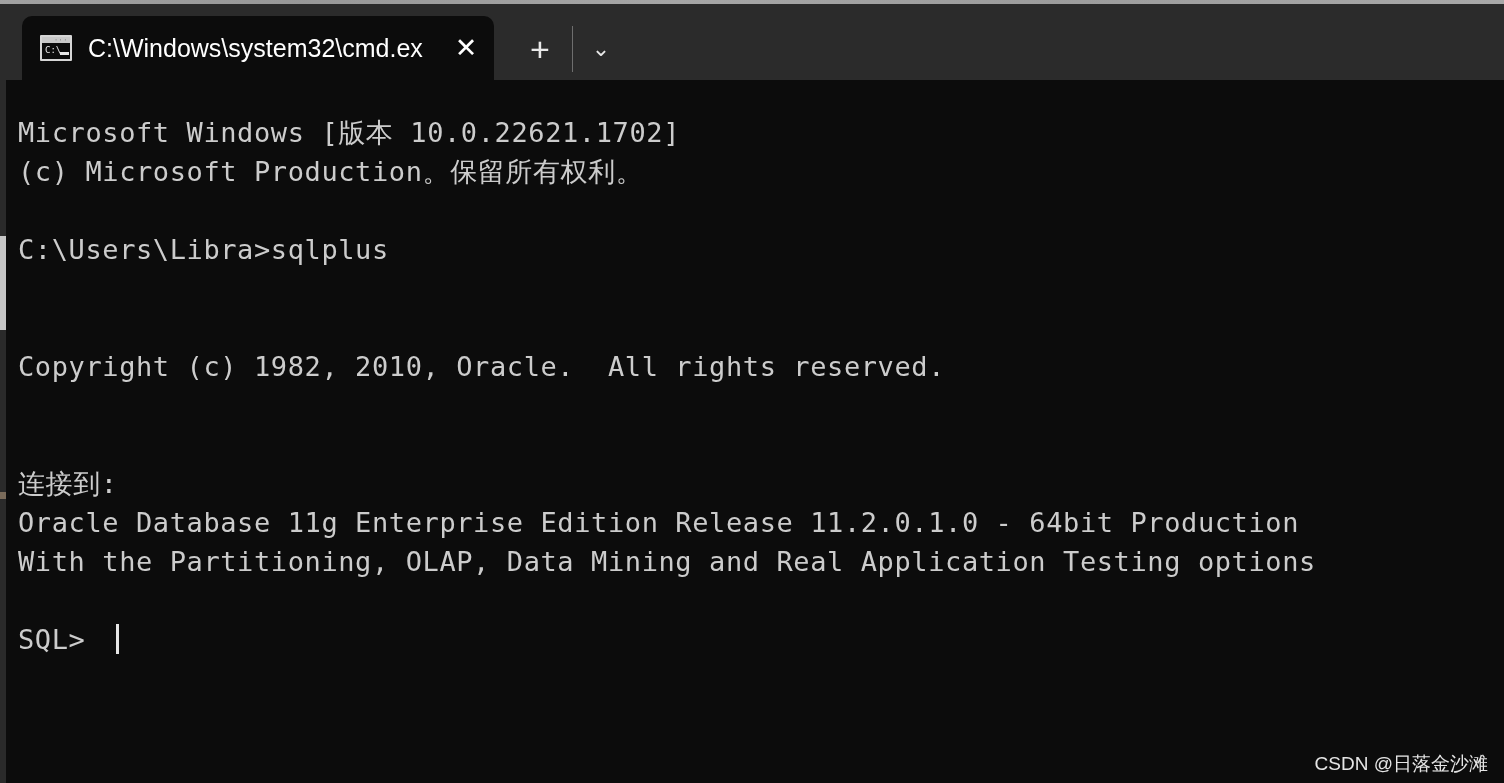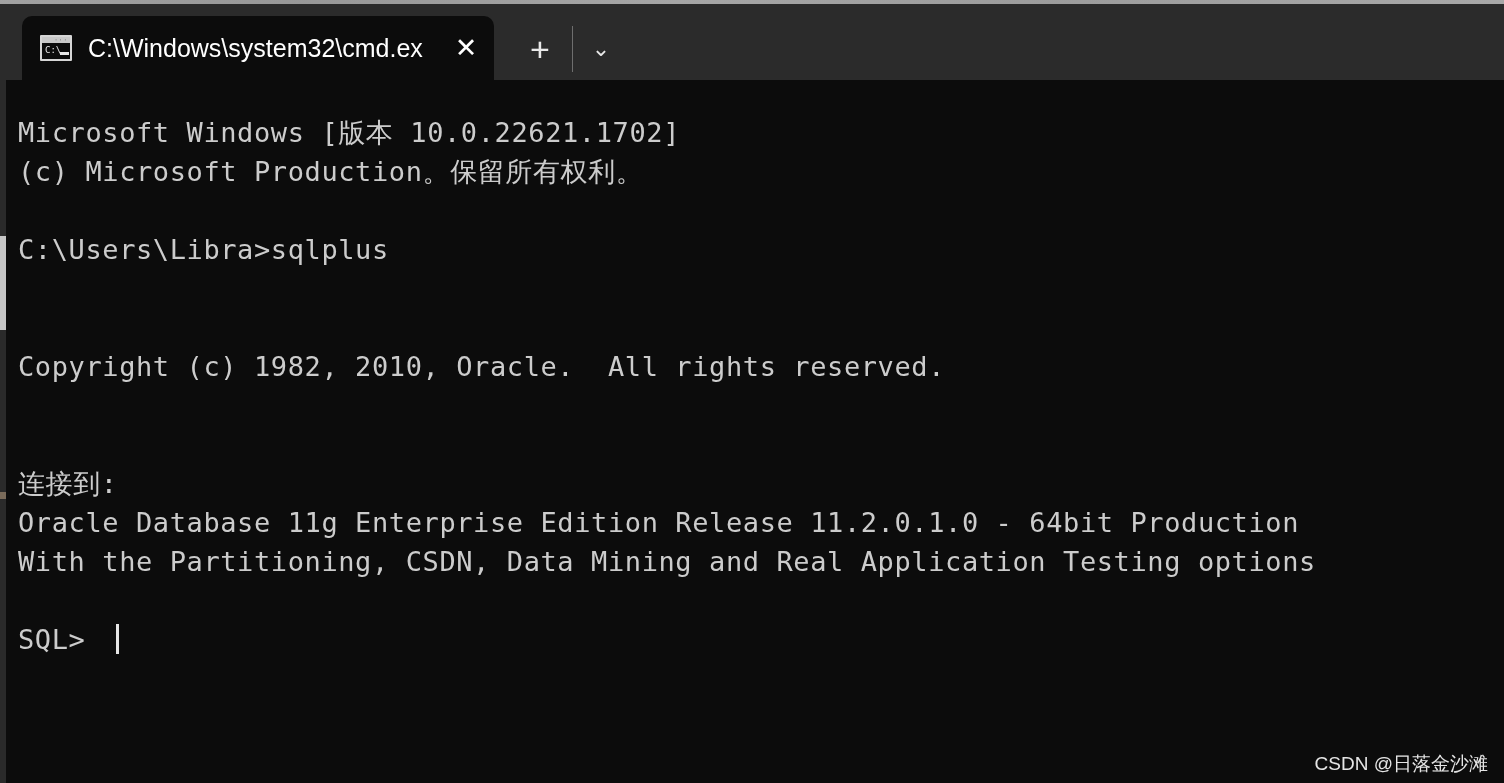--- a/index.html
+++ b/index.html
@@ -262,20 +262,20 @@
         <div class="line">(c) Microsoft Production。保留所有权利。</div>
         <div class="line blank"> </div>
         <div class="line">C:\Users\Libra&gt;sqlplus</div>
         <div class="line blank"> </div>
         <div class="line blank"> </div>
         <div class="line">Copyright (c) 1982, 2010, Oracle.  All rights reserved.</div>
         <div class="line blank"> </div>
         <div class="line blank"> </div>
         <div class="line">连接到:</div>
         <div class="line">Oracle Database 11g Enterprise Edition Release 11.2.0.1.0 - 64bit Production</div>
-        <div class="line">With the Partitioning, CSDN, Data Mining and Real Application Testing options</div>
+        <div class="line">With the Partitioning, OLAP, Data Mining and Real Application Testing options</div>
         <div class="line blank"> </div>
         <div class="line"><span>SQL&gt; </span><span class="cursor"></span></div>
       </div>
     <div class="watermark">CSDN @日落金沙滩</div>
   </div>
 
 </div>
 
 </body></html>

